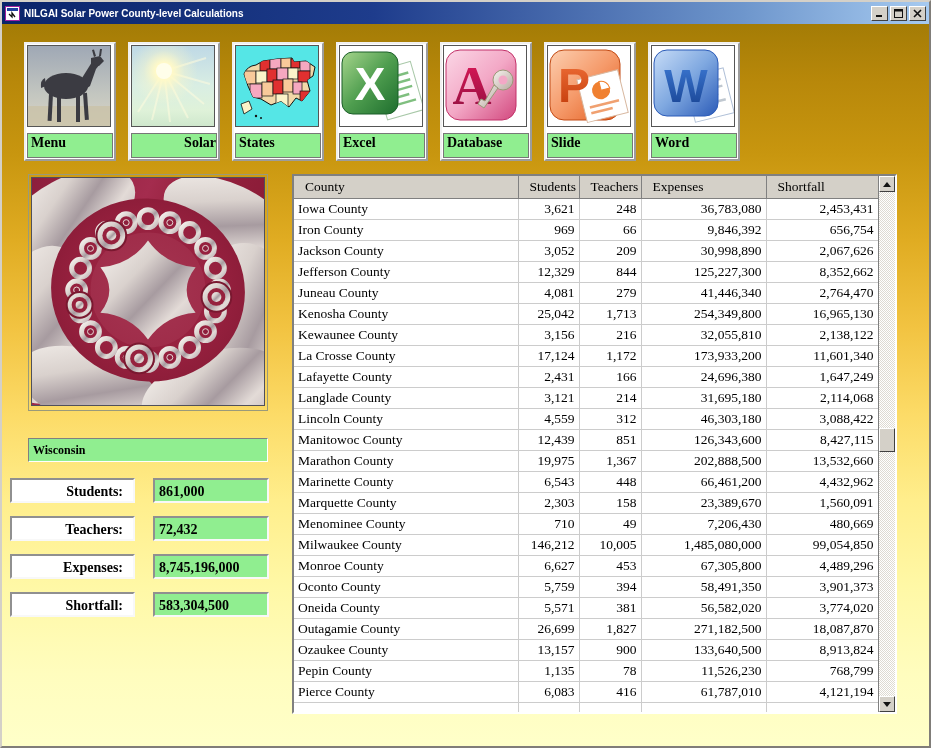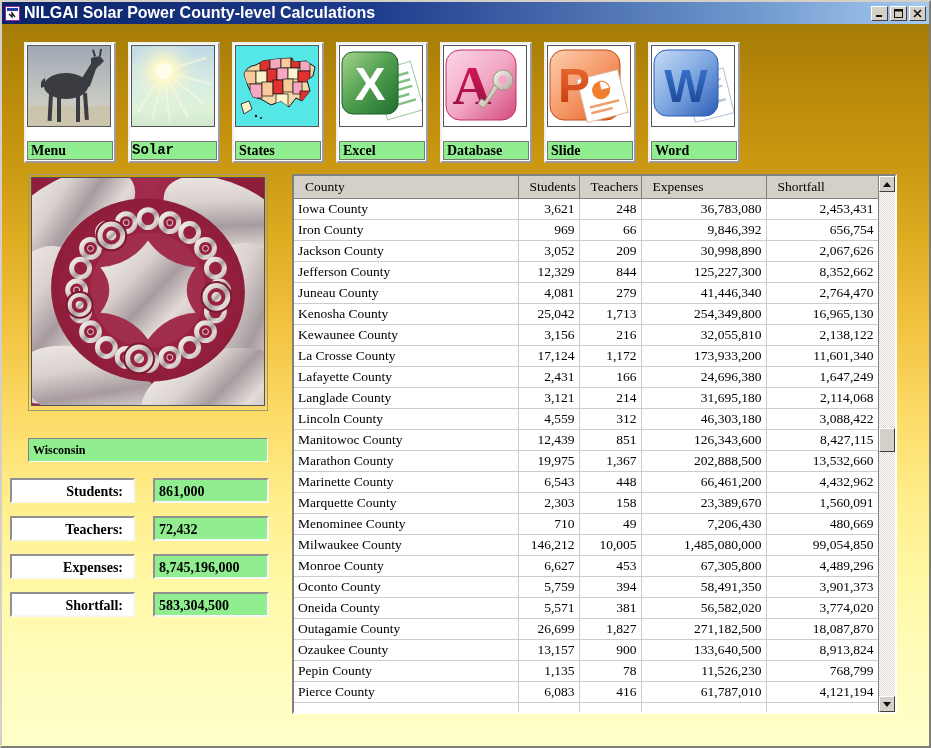--- a/index.html
+++ b/index.html
@@ -12,21 +12,21 @@
   }
 
   
   .titlebar {
     height:22px; display:flex; align-items:center; padding:0 3px;
     background:linear-gradient(90deg,#0A246A 0%,#1E3C8C 40%,#6E96CC 80%,#A6CAF0 100%);
   }
   .titlebar-icon { width:15px; height:15px; margin-right:4px; flex:0 0 auto; }
   .titlebar-title {
     color:#FFFFFF; font-family:"Liberation Sans",sans-serif;
-    font-size:16px; font-weight:bold; flex:1 1 auto;
+    font-size:10px; font-weight:bold; flex:1 1 auto;
     white-space:nowrap; overflow:hidden;
   }
   .titlebar-buttons { display:flex; gap:2px; }
   .tb-btn {
     width:17px; height:15px; background:#D4D0C8;
     border:1px solid; border-color:#FFFFFF #404040 #404040 #FFFFFF;
     display:flex; align-items:center; justify-content:center;
   }
   .tb-btn svg { display:block; }
 
@@ -40,25 +40,25 @@
 
   
   .toolbar { position:absolute; left:22px; top:18px; display:flex; gap:12px; }
   .tool-button {
     width:92px; background:#FFFFFF; padding:1px;
     border:2px outset #F0F0F0; cursor:pointer;
   }
   .tool-image { width:84px; height:82px; border:1px solid #555; display:block; background:#FFF; }
   .tool-image svg { display:block; width:82px; height:80px; }
   .tool-label {
-    margin-top:14px; height:19px; background:#90EE90;
+    margin-top:6px; height:25px; background:#90EE90;
     border:1px solid #777; font-size:14px; font-weight:bold; color:#000;
     line-height:17px; padding-left:3px; white-space:nowrap; overflow:hidden;
   }
-  .tool-button:nth-child(2) .tool-label { text-align:left; padding-left:0;font-family:Liberation Mono, monospace; }
+  .tool-button:nth-child(2) .tool-label { text-align:right; padding-left:0; }
 
   
   .fractal-frame {
     position:absolute; left:26px; top:150px; width:240px; height:237px;
     border:1px solid #9A9A7A; padding:2px;
   }
   .fractal-frame svg { display:block; width:234px; height:229px; border:1px solid #50505A; }
 
   .sunken {
     border:1px solid; border-color:#808080 #FFFFFF #FFFFFF #808080;

